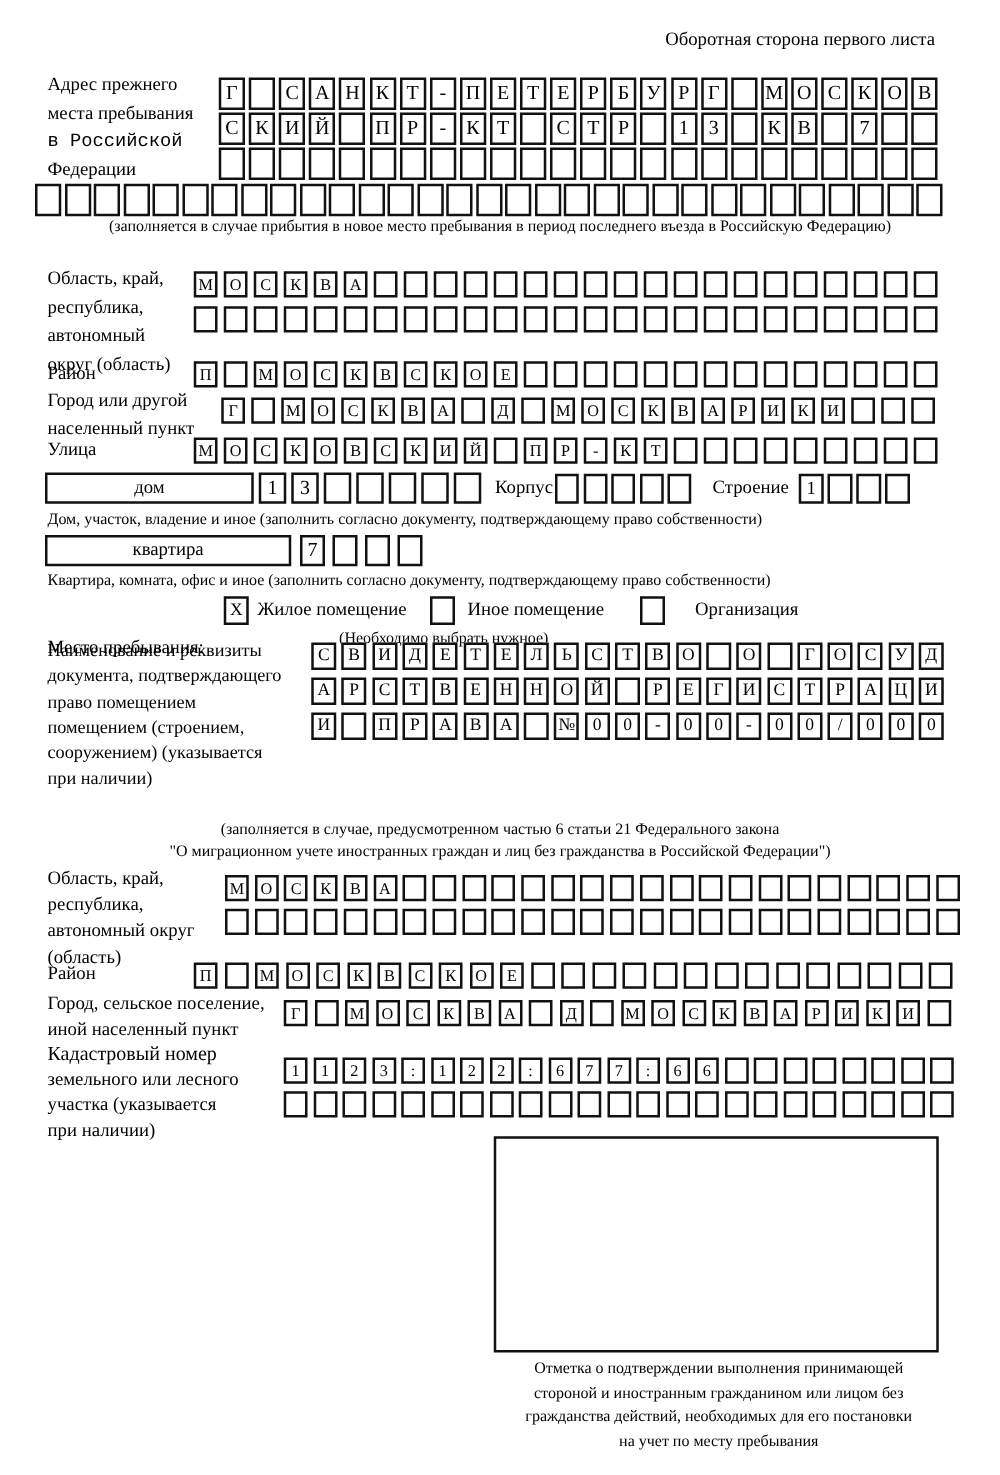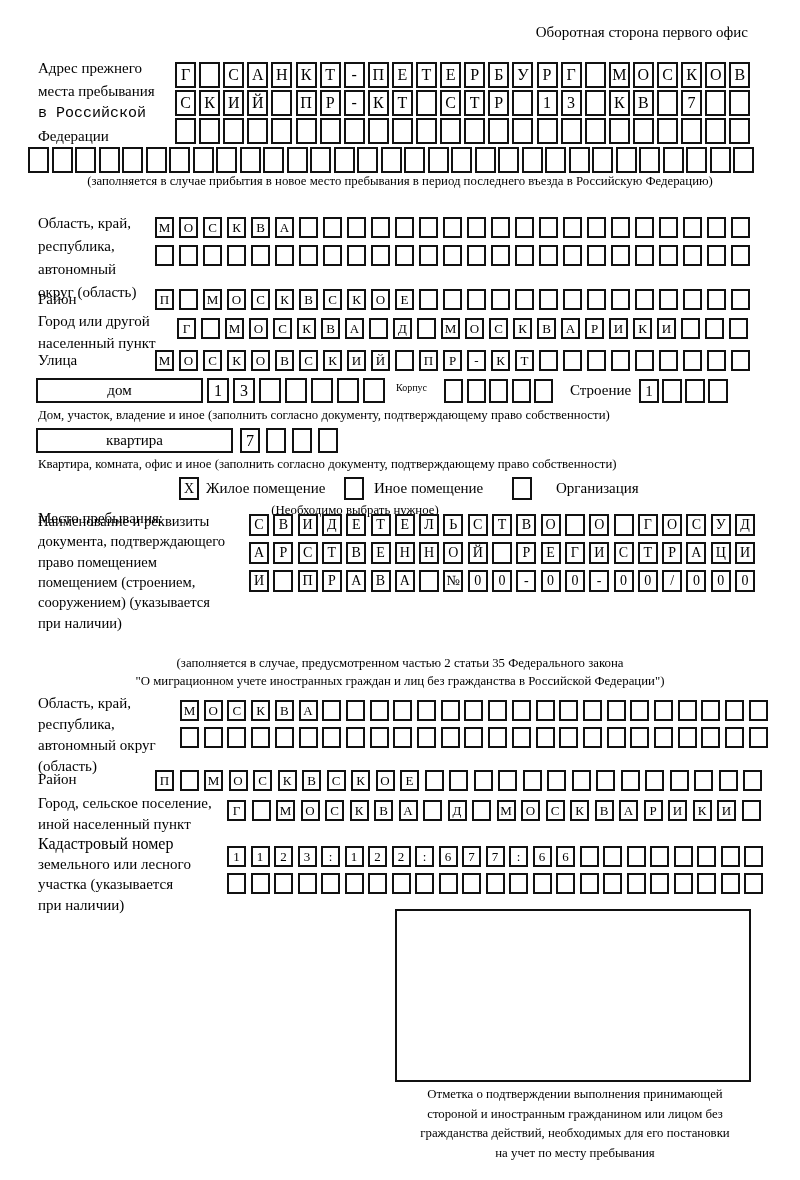--- a/index.html
+++ b/index.html
@@ -14,39 +14,39 @@
         font-family:"Liberation Serif","DejaVu Serif",serif;color:#000;}
   .widebox{position:absolute;border:2px solid #111;box-sizing:border-box;background:#fff;
         display:flex;align-items:center;justify-content:center;font-size:15px;}
   .stamp{position:absolute;border:2px solid #111;box-sizing:border-box;background:#fff;}
 </style>
 </head>
 <body>
 
 <div id="page">
 
-  <div class="txt right" style="left:0;top:24px;width:748px;font-size:15px;">Оборотная сторона первого офис</div>
+  <div class="txt right" style="left:0;top:24px;width:748px;font-size:15px;">Оборотная сторона первого листа</div>
 
 
   <div class="txt" style="left:38px;top:408px;font-size:12.8px;">Дом, участок, владение и иное (заполнить согласно документу, подтверждающему право собственности)</div>
   <div class="txt center" style="left:0;top:174px;width:800px;font-size:12.8px;">(заполняется в случае прибытия в новое место пребывания в период последнего въезда в Российскую Федерацию)</div>
   <div class="txt" style="left:38px;top:457px;font-size:12.8px;">Квартира, комната, офис и иное (заполнить согласно документу, подтверждающему право собственности)</div>
 
   <div class="txt" style="left:38px;top:291px;font-size:15px;">Район</div>
   <div class="txt" style="left:38px;top:352px;font-size:15px;">Улица</div>
-  <div class="txt" style="left:396px;top:382px;font-size:10px;">Корпус</div>
+  <div class="txt" style="left:396px;top:382px;font-size:15px;">Корпус</div>
   <div class="txt" style="left:570px;top:382px;font-size:15px;">Строение</div>
 
   <div class="txt" style="left:38px;top:480px;font-size:15px;margin-top:30px;">Место пребывания:</div>
   <div class="txt" style="left:206px;top:480px;font-size:15px;">Жилое помещение</div>
   <div class="txt" style="left:374px;top:480px;font-size:15px;">Иное помещение</div>
   <div class="txt" style="left:556px;top:480px;font-size:15px;">Организация</div>
   <div class="txt center" style="left:240px;top:503px;width:230px;font-size:12.8px;">(Необходимо выбрать нужное)</div>
 
-  <div class="txt center" style="left:0;top:656px;width:800px;font-size:12.8px;">(заполняется в случае, предусмотренном частью 2 статьи 35 Федерального закона</div>
+  <div class="txt center" style="left:0;top:656px;width:800px;font-size:12.8px;">(заполняется в случае, предусмотренном частью 6 статьи 21 Федерального закона</div>
   <div class="txt center" style="left:0;top:674px;width:800px;font-size:12.8px;">"О миграционном учете иностранных граждан и лиц без гражданства в Российской Федерации")</div>
   <div class="txt" style="left:38px;top:771px;font-size:15px;">Район</div>
 
   <div class="stamp" style="left:395px;top:909px;width:356px;height:173px;"></div>
 
   <div id="gen">
       <div class="cell" style="left: 175px; top: 62px; width: 21px; height: 26px; font-size: 16px;">Г</div>
       <div class="cell" style="left: 199.1px; top: 62px; width: 21px; height: 26px; font-size: 16px;"></div>
       <div class="cell" style="left: 223.2px; top: 62px; width: 21px; height: 26px; font-size: 16px;">С</div>
       <div class="cell" style="left: 247.3px; top: 62px; width: 21px; height: 26px; font-size: 16px;">А</div>

